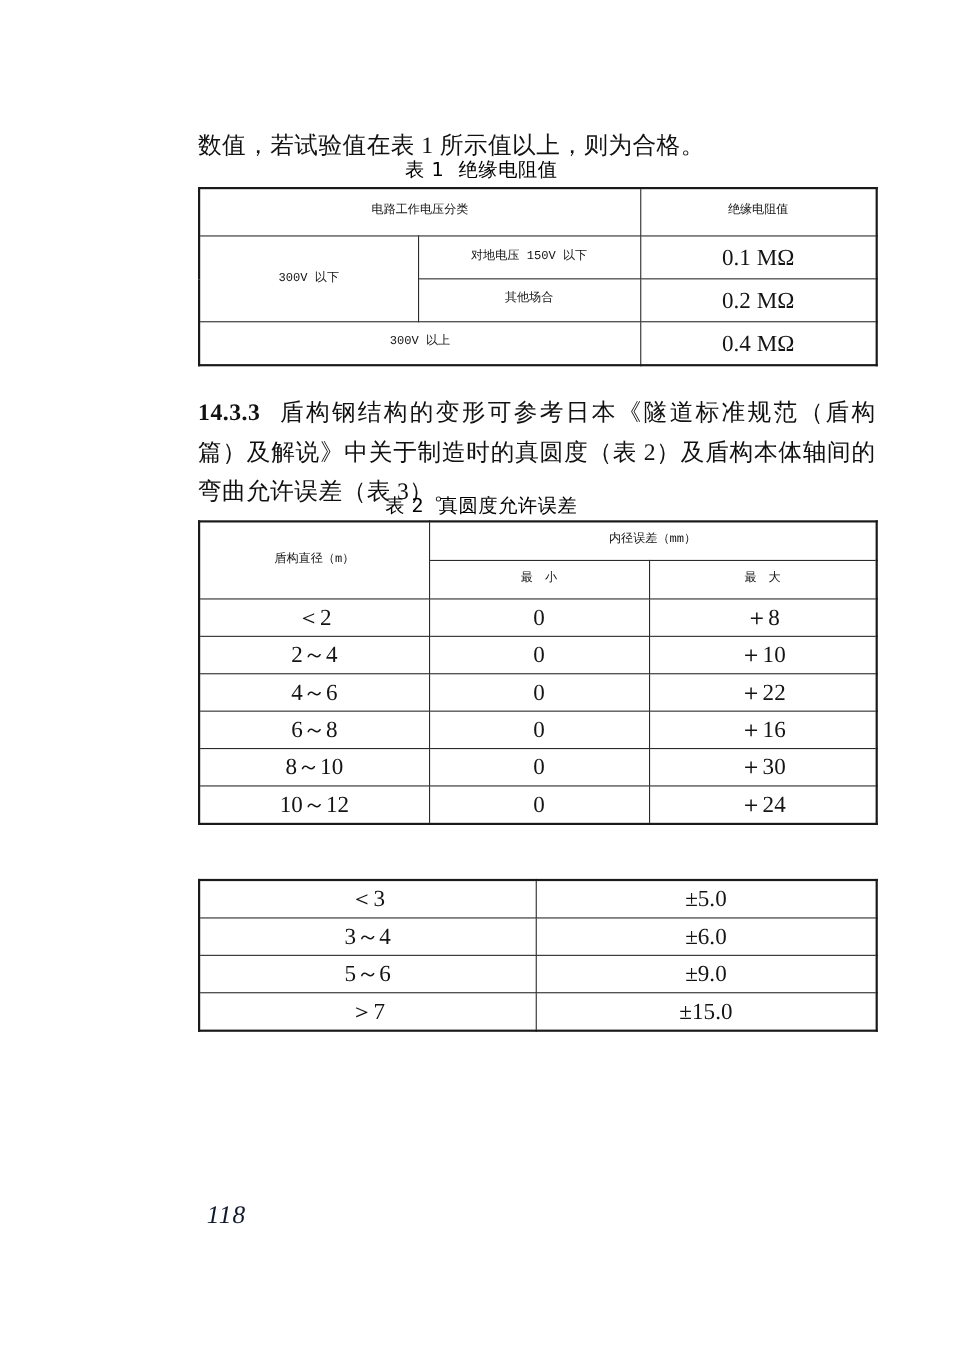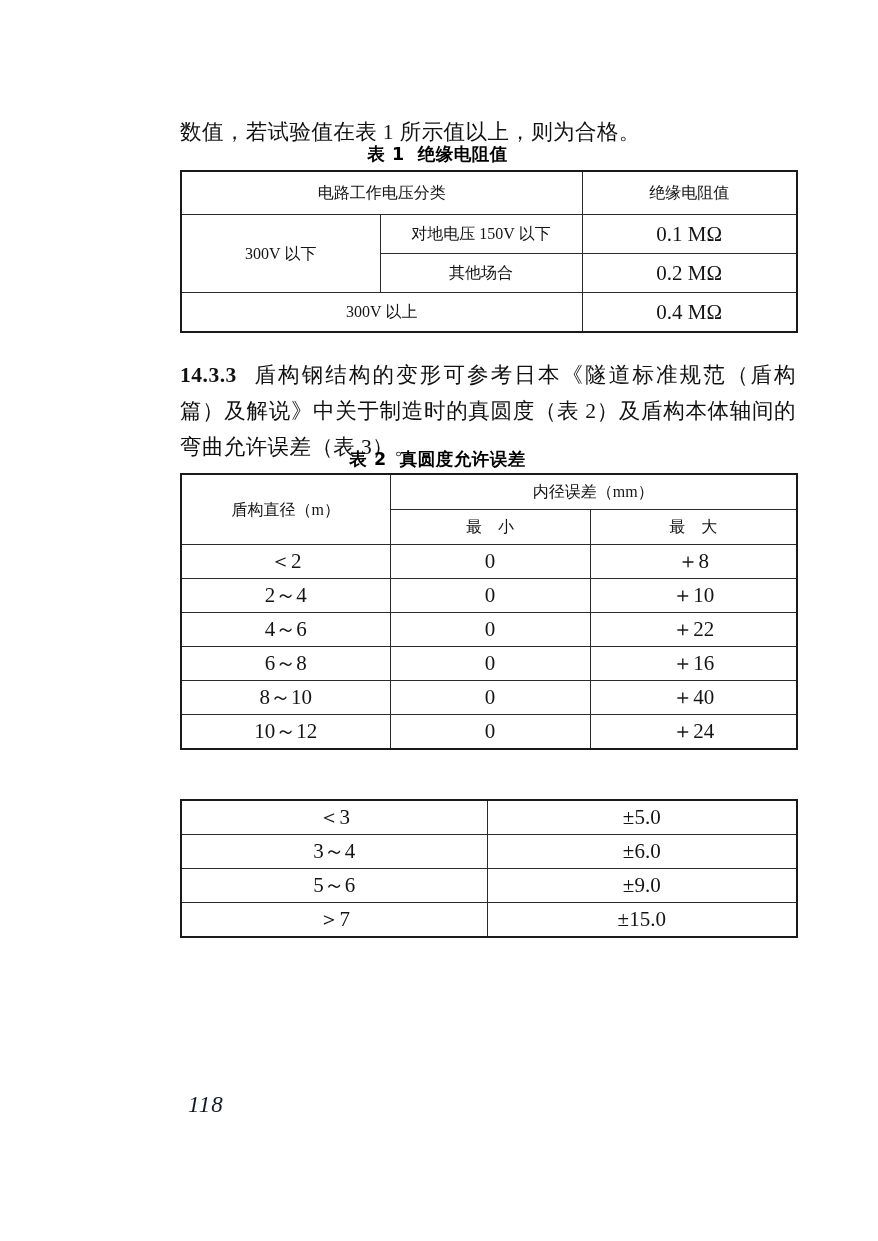--- a/index.html
+++ b/index.html
@@ -50,21 +50,21 @@
   }
   #para-1433 .indent-gap { display: inline-block; width: 16px; }
 
   
   .tbl-caption {
     position: absolute;
     width: 803px;
     left: 0;
     text-align: center;
     font-family: "DejaVu Sans", "Liberation Sans", sans-serif;
-    font-weight: bold;
+    font-weight: normal;
     font-size: 17.5px;
     letter-spacing: 0.5px;
     color: #000;
   }
   .tbl-caption .cap-gap { display: inline-block; width: 13px; }
 
   
   table.doc-table {
     position: absolute;
     border-collapse: collapse;
@@ -76,22 +76,22 @@
     border: 1px solid #2b2b2b;
     text-align: center;
     vertical-align: middle;
     font-size: 21px;
     line-height: 1.25;
     color: #141414;
     padding: 0 4px;
     font-family: "Liberation Serif", "DejaVu Serif", serif;
   }
   table.doc-table td.cjk {
-    font-family: Liberation Serif, serif;
-    font-size: 16px;
+    font-family: Liberation Mono, monospace;
+    font-size: 11px;
   }
 
   
   #table-1 { left: 144px; top: 170px; width: 616px; }
   #table-1 td { height: 38px; }
   #table-1 .r1 td { height: 42px; }
 
   
   #table-2 { left: 144px; top: 473px; width: 616px; }
   #table-2 td { height: 33px; }
@@ -190,21 +190,21 @@
         <td>＋22</td>
       </tr>
       <tr>
         <td>6～8</td>
         <td>0</td>
         <td>＋16</td>
       </tr>
       <tr>
         <td>8～10</td>
         <td>0</td>
-        <td>＋40</td>
+        <td>＋30</td>
       </tr>
       <tr>
         <td>10～12</td>
         <td>0</td>
         <td>＋24</td>
       </tr>
     </tbody>
   </table>
 
 

